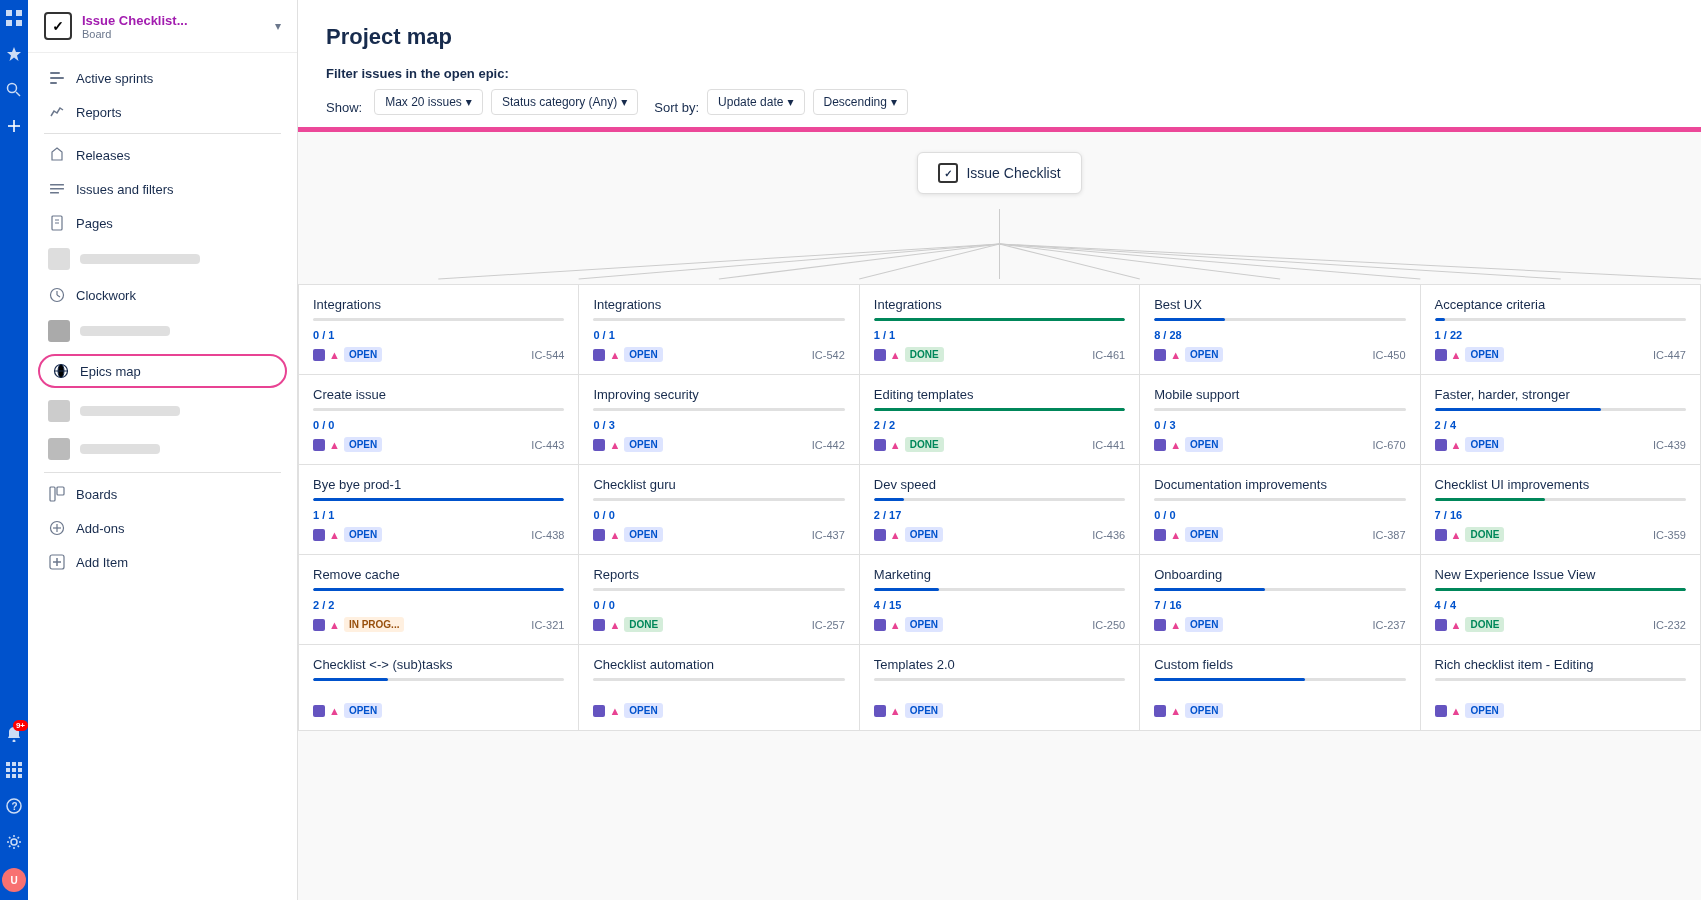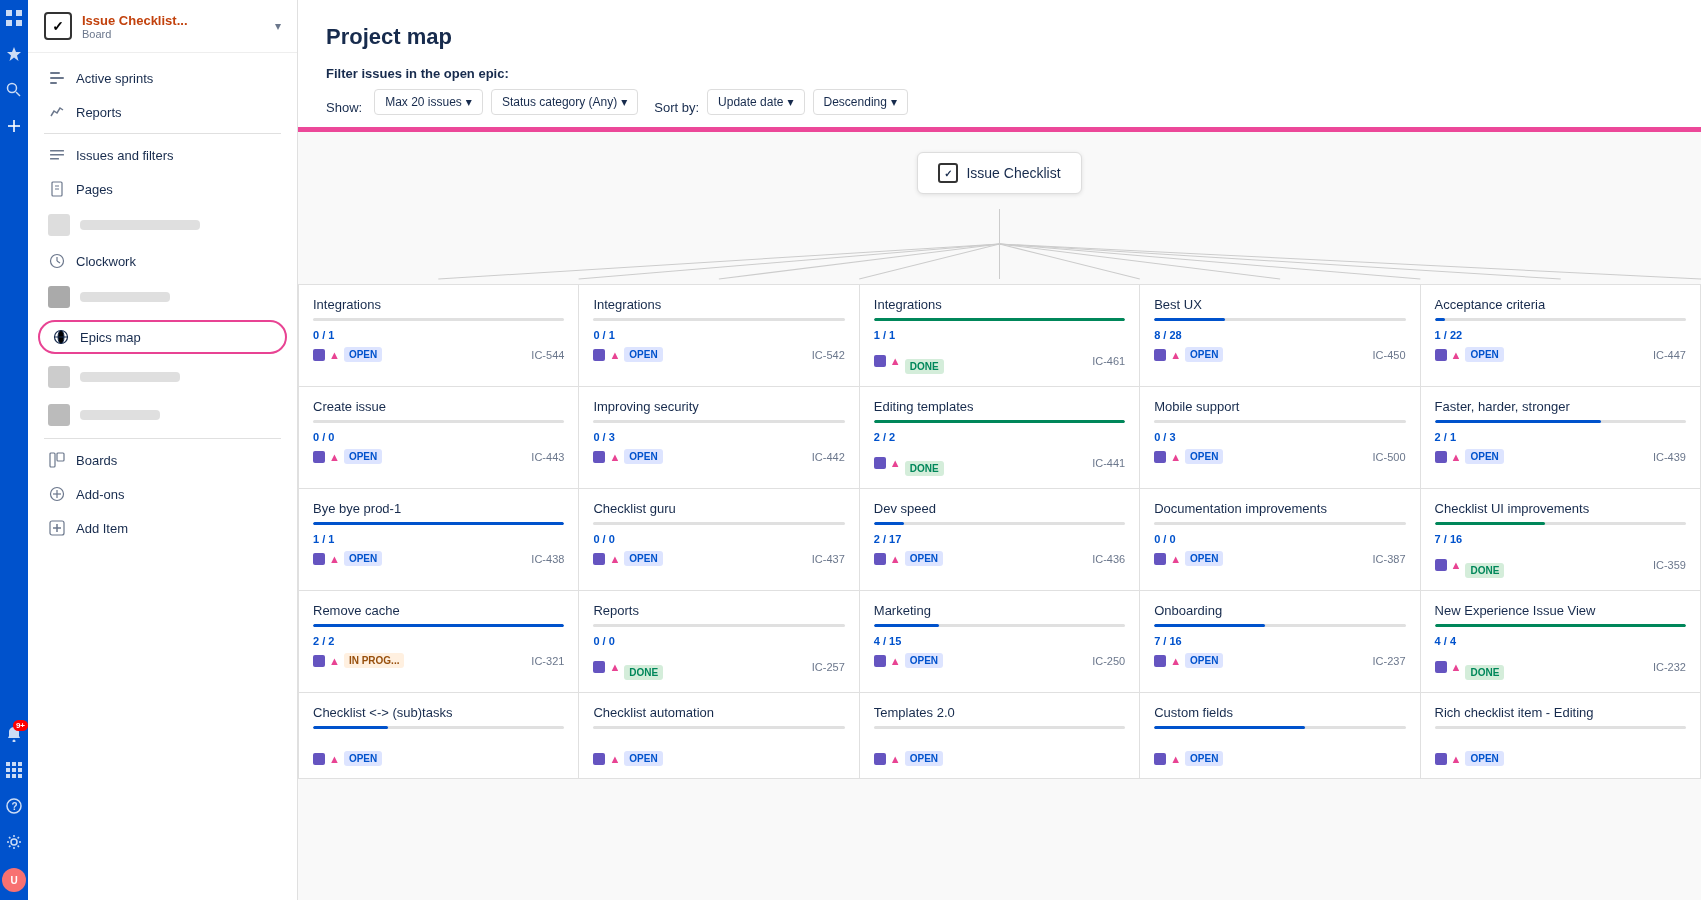--- a/index.html
+++ b/index.html
@@ -77,21 +77,21 @@
       border: 2px solid #333;
       border-radius: 4px;
       display: flex;
       align-items: center;
       justify-content: center;
       font-size: 14px;
       font-weight: bold;
       flex-shrink: 0;
     }
     .sidebar-header-text { flex: 1; }
-    .sidebar-header-title { font-size: 13px; font-weight: 600; color: #c2410c; }
+    .sidebar-header-title { font-size: 13px; font-weight: 600; color: #a21caf; }
     .sidebar-header-sub { font-size: 11px; color: #6b778c; }
     .sidebar-chevron { color: #6b778c; font-size: 12px; }
 
     .sidebar-section {
       padding: 8px 0;
     }
     .sidebar-item {
       display: flex;
       align-items: center;
       padding: 8px 20px;
@@ -278,21 +278,21 @@
       align-items: center;
       gap: 4px;
     }
     .badge-status {
       font-size: 10px;
       font-weight: 600;
       padding: 2px 5px;
       border-radius: 3px;
     }
     .status-open { background: #dde4ff; color: #0052cc; }
-    .status-done { background: #d4edda; color: #00875a; margin-top: 12px; }
+    .status-done { background: #d4edda; color: #00875a; }
     .status-inprog { background: #fff0e0; color: #974f0c; }
     .card-id {
       font-size: 11px;
       color: #6b778c;
     }
     .icon-square { width: 12px; height: 12px; background: #6554c0; border-radius: 2px; display: inline-block; }
   </style>
 </head>
 <body>
 
@@ -387,20 +387,28 @@
       <div class="sidebar-item-icon">
         <svg width="16" height="16" viewBox="0 0 16 16">
             <polyline points="2,12 5,7 8,9 11,4 14,6" stroke="#6b778c" stroke-width="1.5" fill="none"></polyline>
           </svg>
       </div>
       <span class="sidebar-item-label">Reports</span>
     </div>
 
     <div class="sidebar-divider"></div>
 
+    <div class="sidebar-item">
+      <div class="sidebar-item-icon">
+        <svg width="16" height="16" viewBox="0 0 16 16">
+            <path d="M8 1L13 5V13H3V5L8 1Z" stroke="#6b778c" stroke-width="1.2" fill="none"></path>
+          </svg>
+      </div>
+      <span class="sidebar-item-label">Releases</span>
+    </div>
 
     <div class="sidebar-item">
       <div class="sidebar-item-icon">
         <svg width="16" height="16" viewBox="0 0 16 16">
             <rect x="1" y="3" width="14" height="1.5" rx="0.5" fill="#6b778c"></rect>
             <rect x="1" y="7" width="14" height="1.5" rx="0.5" fill="#6b778c"></rect>
             <rect x="1" y="11" width="9" height="1.5" rx="0.5" fill="#6b778c"></rect>
           </svg>
       </div>
       <span class="sidebar-item-label">Issues and filters</span>
@@ -675,29 +683,29 @@
     <div class="card-progress-bar">
       <div class="card-progress-fill" style="width:0%; background:#0052cc"></div>
     </div>
     <div class="card-ratio">0 / 3</div>
     <div class="card-footer">
       <div class="card-badges">
         <span class="icon-square"></span>
         <span style="color:#e84393;font-size:11px;font-weight:bold">▲</span>
         <span class="badge-status status-open">OPEN</span>
       </div>
-      <span class="card-id">IC-500</span>
+      <span class="card-id">IC-670</span>
     </div>
   </div>
           <div class="epic-card">
     <div class="card-title">Faster, harder, stronger</div>
     <div class="card-progress-bar">
       <div class="card-progress-fill" style="width:66%; background:#0052cc"></div>
     </div>
-    <div class="card-ratio">2 / 1</div>
+    <div class="card-ratio">2 / 4</div>
     <div class="card-footer">
       <div class="card-badges">
         <span class="icon-square"></span>
         <span style="color:#e84393;font-size:11px;font-weight:bold">▲</span>
         <span class="badge-status status-open">OPEN</span>
       </div>
       <span class="card-id">IC-439</span>
     </div>
   </div>
           <div class="epic-card">

